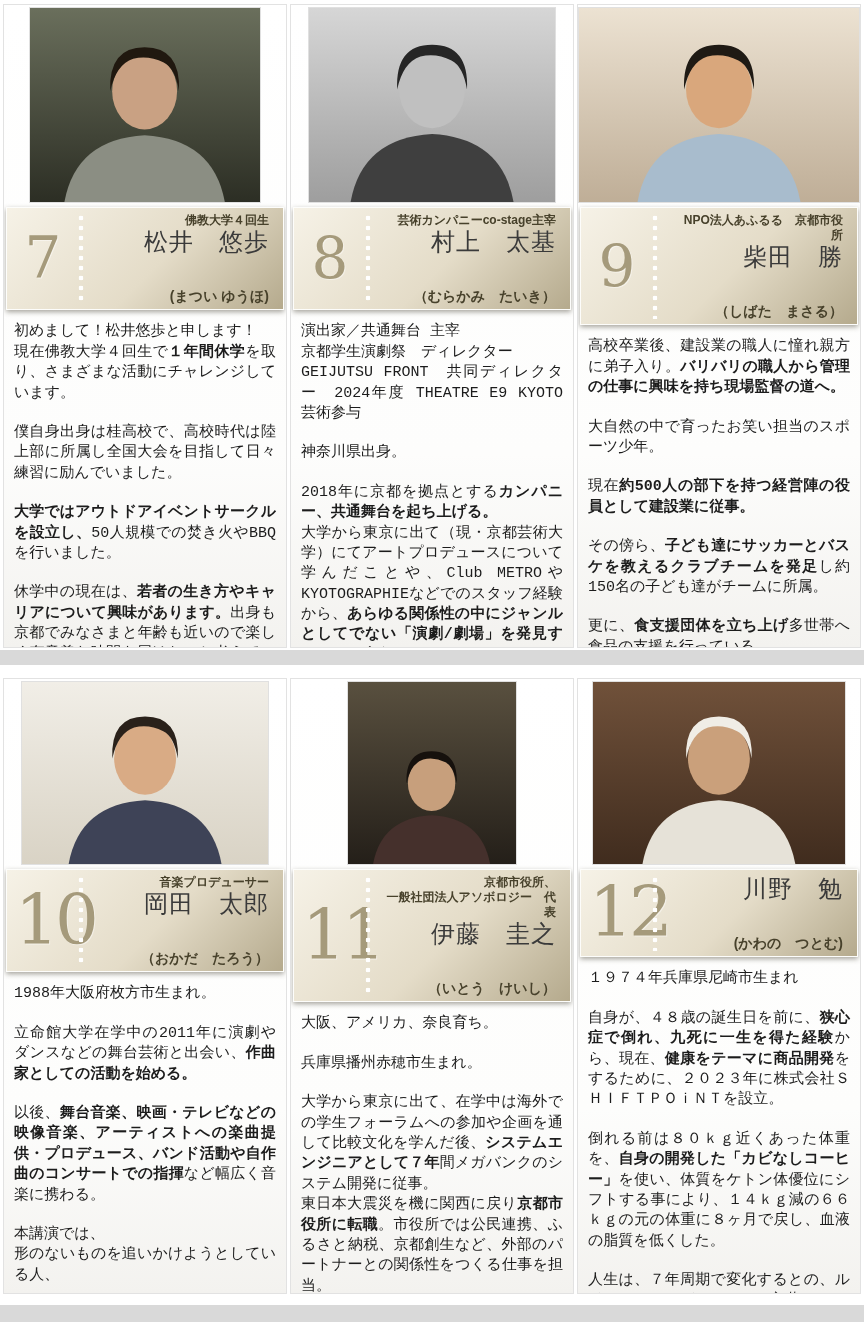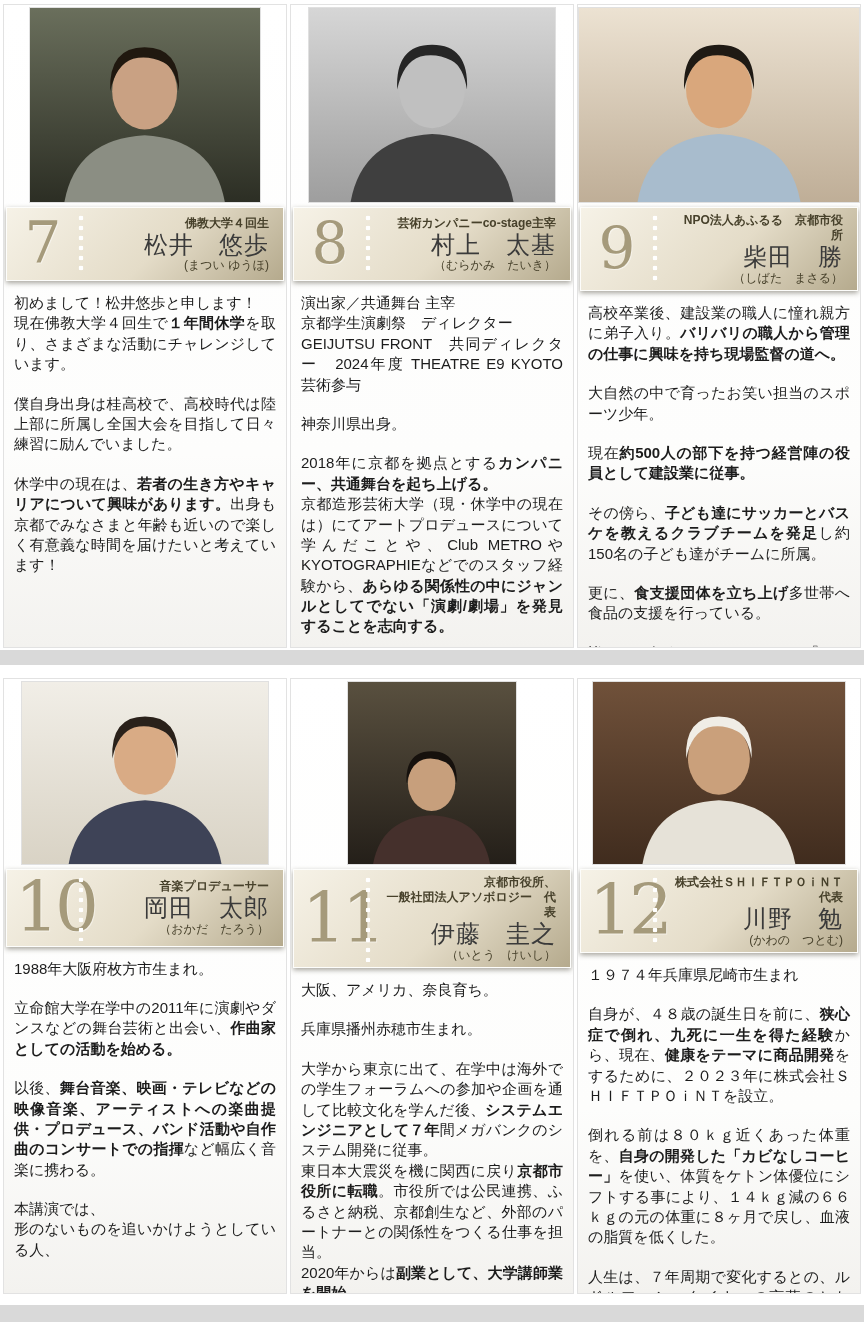--- a/index.html
+++ b/index.html
@@ -45,28 +45,28 @@
   }
   .num.two{font-size:69px;letter-spacing:-4px;}
   .dots{
     width:8px;align-self:stretch;margin-right:8px;flex:0 0 auto;
     background-image:radial-gradient(circle,#fff 2.1px,rgba(255,255,255,0) 2.6px);
     background-size:8px 10px;background-repeat:repeat-y;background-position:center top;
   }
   .btext{flex:1;text-align:right;padding-right:6px;}
   .ptitle{font-size:12px;font-weight:bold;color:var(--title-color);line-height:1.25;}
   .pname{font-size:24px;font-weight:normal;color:var(--name-color);line-height:1.15;letter-spacing:1px;}
-  .pkana{font-size:12px;font-weight:normal;color:var(--kana-color);line-height:1.2;}
+  .pkana{font-size:14px;font-weight:bold;color:var(--kana-color);line-height:1.2;margin-top:32px;}
   .bio{
     flex:1;overflow:hidden;
     padding:4px 10px 0;
     font-size:15px;line-height:1.36;color:#1c1c1c;
     text-align:justify;
   }
-  .bio p{margin:0 0 19px;}
+  .bio p{margin:0 0 19px;font-family:Liberation Mono, monospace;}
   .bio b{font-weight:bold;}
   .band{background:var(--divider);}
   .band1{height:15px;margin-top:2px;margin-bottom:13px;}
   .band2{height:17px;margin-top:11px;}
 </style>
 </head>
 <body>
 
 <div class="row row1">
     <div class="card">
@@ -82,20 +82,21 @@
         <div class="dots"></div>
         <div class="btext">
           <div class="ptitle"><span>佛教大学４回生</span></div>
           <div class="pname">松井　悠歩</div>
           <div class="pkana">(まつい ゆうほ)</div>
         </div>
       </div>
       <div class="bio">
         <p><span>初めまして！松井悠歩と申します！</span><br><span>現在佛教大学４回生で</span><b>１年間休学</b><span>を取り、さまざまな活動にチャレンジしています。</span></p>
         <p><span>僕自身出身は桂高校で、高校時代は陸上部に所属し全国大会を目指して日々練習に励んでいました。</span></p>
+        <p><b>大学ではアウトドアイベントサークルを設立し、</b><span>50人規模での焚き火やBBQを行いました。</span></p>
         <p><span>休学中の現在は、</span><b>若者の生き方やキャリアについて興味があります。</b><span>出身も京都でみなさまと年齢も近いので楽しく有意義な時間を届けたいと考えています！</span></p>
       </div>
     </div>
     <div class="card">
       <div class="photo" title="Black-and-white portrait of a man with short hair" style="width: 88%; background: linear-gradient(rgb(214, 214, 214), rgb(158, 158, 158));">
         <svg viewBox="0 0 120 100" preserveAspectRatio="xMidYMax meet">
           <ellipse cx="60" cy="42" rx="17" ry="20" fill="#c0c0c0"></ellipse>
           <path d="M42 42 Q41 19 60 19 Q79 19 78 42 Q76 30 70 27 Q62 23 54 25 Q45 28 42 42 Z" fill="#262626"></path>
           <path d="M18 100 Q24 67 60 65 Q96 67 102 100 Z" fill="#3f3f3f"></path>
         </svg>
@@ -105,21 +106,21 @@
         <div class="dots"></div>
         <div class="btext">
           <div class="ptitle"><span>芸術カンパニーco-stage主宰</span></div>
           <div class="pname">村上　太基</div>
           <div class="pkana">（むらかみ　たいき）</div>
         </div>
       </div>
       <div class="bio">
         <p><span>演出家／共通舞台 主宰</span><br><span>京都学生演劇祭　ディレクター</span><br><span>GEIJUTSU FRONT　共同ディレクター　2024年度 THEATRE E9 KYOTO 芸術参与</span></p>
         <p><span>神奈川県出身。</span></p>
-        <p><span>2018年に京都を拠点とする</span><b>カンパニー、共通舞台を起ち上げる。</b><br><span>京都造形芸術大学（現・休学中の現在は）にてアートプロデュースについて学んだことや、Club METROやKYOTOGRAPHIEなどでのスタッフ経験から、</span><b>あらゆる関係性の中にジャンルとしてでない「演劇/劇場」を発見することを志向する。</b></p>
+        <p><span>2018年に京都を拠点とする</span><b>カンパニー、共通舞台を起ち上げる。</b><br><span>大学から東京に出て（現・京都芸術大学）にてアートプロデュースについて学んだことや、Club METROやKYOTOGRAPHIEなどでのスタッフ経験から、</span><b>あらゆる関係性の中にジャンルとしてでない「演劇/劇場」を発見することを志向する。</b></p>
       </div>
     </div>
     <div class="card">
       <div class="photo" title="Smiling man wearing a light blue shirt and orange lanyard indoors" style="width: 100%; background: linear-gradient(rgb(236, 226, 210), rgb(191, 174, 151));">
         <svg viewBox="0 0 120 100" preserveAspectRatio="xMidYMax meet">
           <ellipse cx="60" cy="42" rx="17" ry="20" fill="#d9a77c"></ellipse>
           <path d="M42 42 Q41 19 60 19 Q79 19 78 42 Q76 30 70 27 Q62 23 54 25 Q45 28 42 42 Z" fill="#1f1a14"></path>
           <path d="M18 100 Q24 67 60 65 Q96 67 102 100 Z" fill="#a8bccd"></path>
         </svg>
       </div>
@@ -196,21 +197,20 @@
         <svg viewBox="0 0 120 100" preserveAspectRatio="xMidYMax meet">
           <ellipse cx="60" cy="42" rx="17" ry="20" fill="#caa07b"></ellipse>
           <path d="M42 42 Q41 19 60 19 Q79 19 78 42 Q76 30 70 27 Q62 23 54 25 Q45 28 42 42 Z" fill="#f0ede6"></path>
           <path d="M18 100 Q24 67 60 65 Q96 67 102 100 Z" fill="#e6e2d8"></path>
         </svg>
       </div>
       <div class="badge">
         <div class="num two">12</div>
         <div class="dots"></div>
         <div class="btext">
-          <div class="ptitle"><span>株式会社ＳＨＩＦＴＰＯｉＮＴ　代表</span></div>
           <div class="pname">川野　勉</div>
           <div class="pkana">(かわの　つとむ)</div>
         </div>
       </div>
       <div class="bio">
         <p><span>１９７４年兵庫県尼崎市生まれ</span></p>
         <p><span>自身が、４８歳の誕生日を前に、</span><b>狭心症で倒れ、九死に一生を得た経験</b><span>から、現在、</span><b>健康をテーマに商品開発</b><span>をするために、２０２３年に株式会社ＳＨＩＦＴＰＯｉＮＴを設立。</span></p>
         <p><span>倒れる前は８０ｋｇ近くあった体重を、</span><b>自身の開発した「カビなしコーヒー」</b><span>を使い、体質をケトン体優位にシフトする事により、１４ｋｇ減の６６ｋｇの元の体重に８ヶ月で戻し、血液の脂質を低くした。</span></p>
         <p><span>人生は、７年周期で変化するとの、ルドルフ・シュタイナーの言葉のとおり、</span></p>
       </div>

